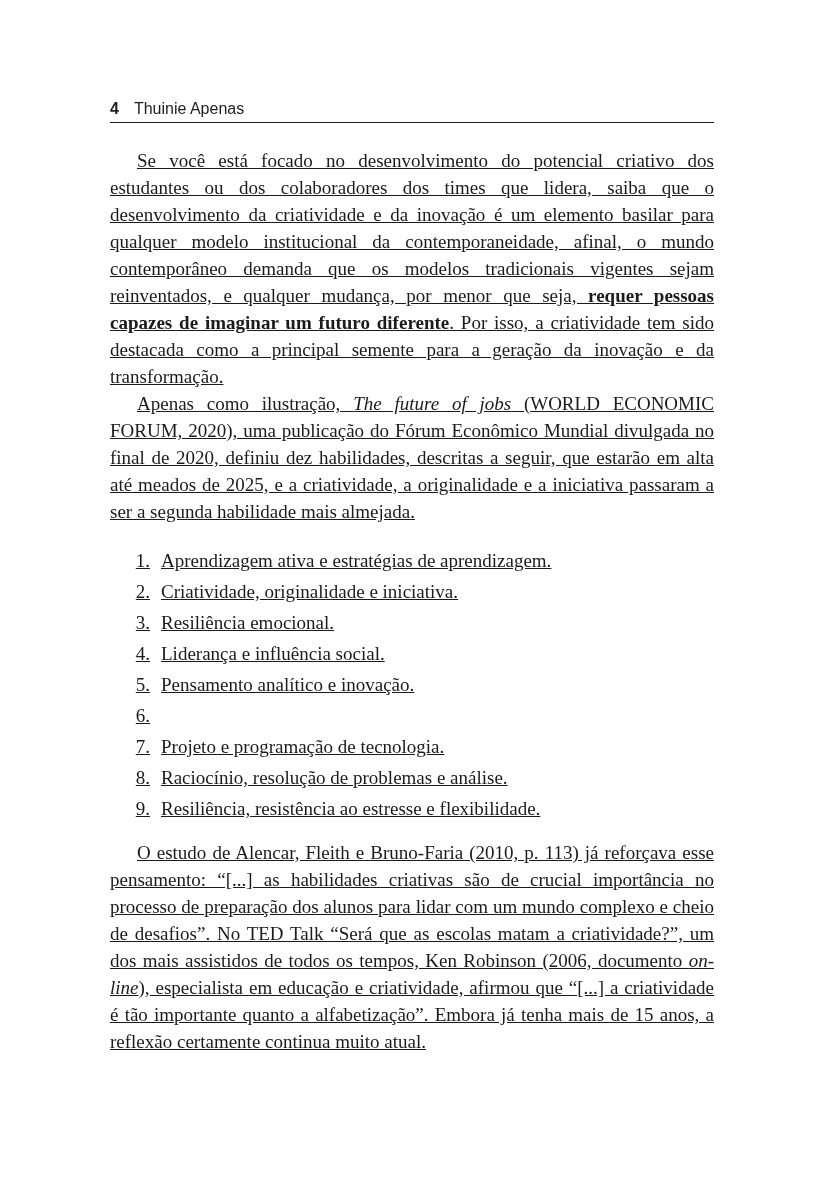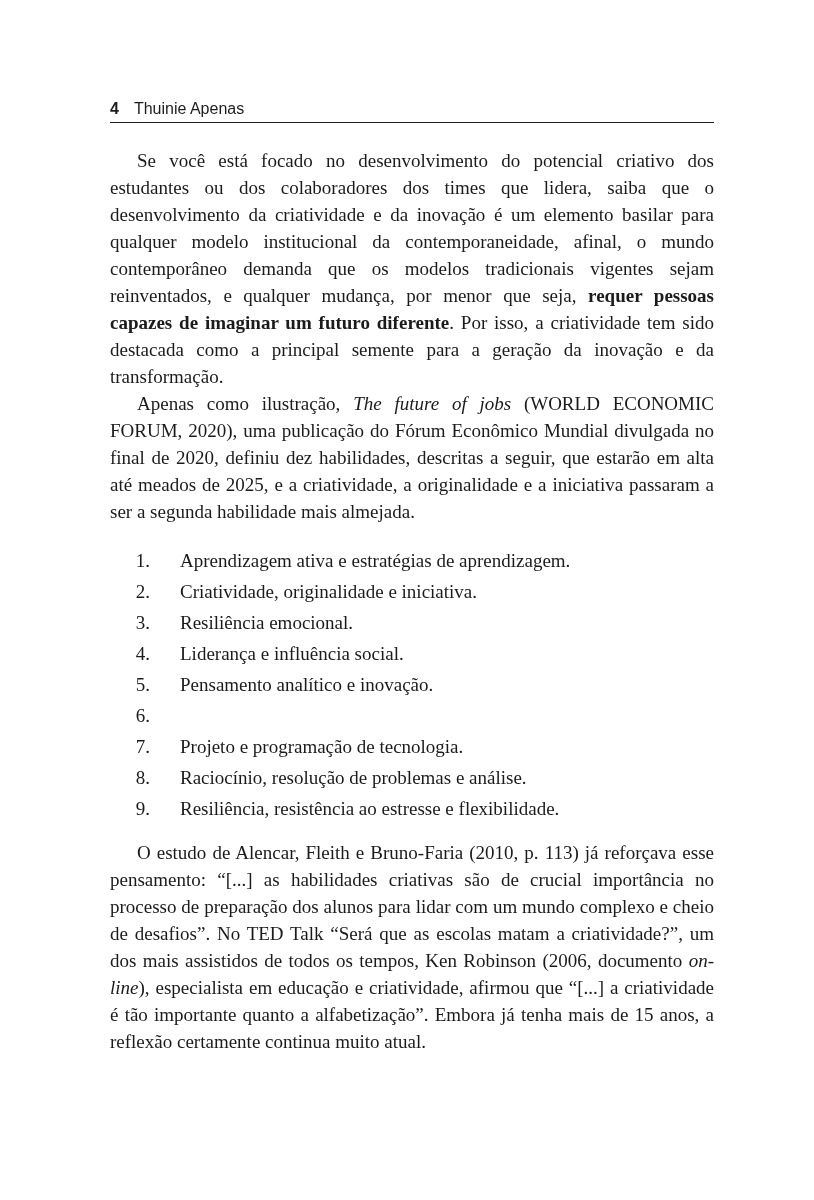--- a/index.html
+++ b/index.html
@@ -30,28 +30,29 @@
   .page-number { font-weight: bold; }
   .content {
     position: absolute;
     left: 110px;
     top: 147px;
     width: 604px;
     font-size: 19px;
     line-height: 27px;
     text-align: justify;
     hyphens: none;
+    text-decoration: underline;
   }
   .para { margin: 0; text-indent: 27px; }
   .para .seg-bold { font-weight: bold; }
   .para .seg-italic { font-style: italic; }
   .num-list { margin: 22px 0 17px 0; }
   .list-row { display: flex; line-height: 27px; margin-bottom: 4px; }
   .list-num { flex: 0 0 40px; text-align: right; }
-  .list-text { margin-left: 30px; text-align: left; }
+  .list-text { margin-left: 11px; text-align: left; }
 </style>
 </head>
 <body>
 
 <div class="page">
   <div class="header">
     <span class="page-number">4</span>
     <span class="running-title">Thuinie Apenas</span>
   </div>
   <div class="content">

